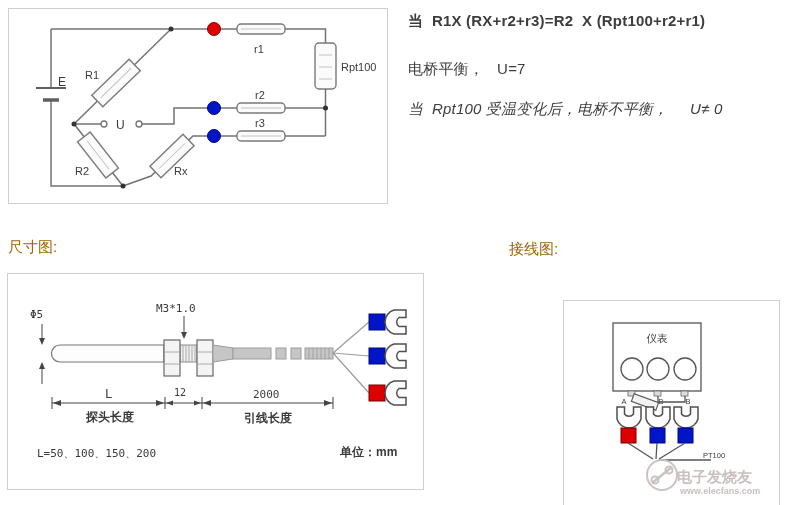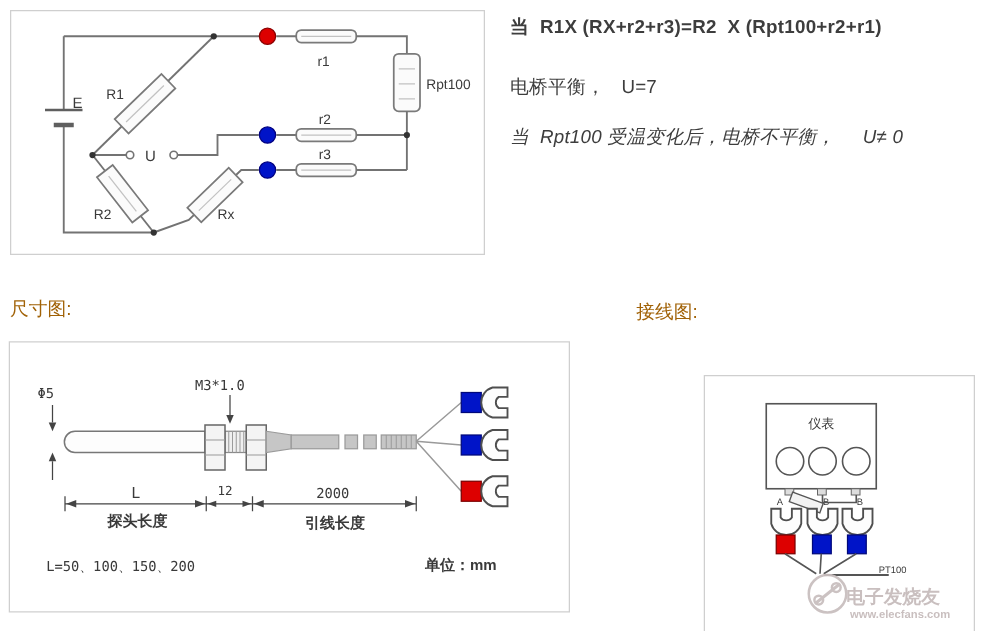--- a/index.html
+++ b/index.html
@@ -2,21 +2,21 @@
 <html><head>
 <meta charset="utf-8">
 <style>
   html,body { margin:0; padding:0; }
   body {
     width:790px; height:505px; background:#ffffff; position:relative;
     font-family:"Liberation Sans", sans-serif; overflow:hidden;
   }
   .panel { position:absolute; border:1px solid #cfcfcf; background:#fff; box-sizing:border-box; }
   #bridge-box { left:8px; top:8px; width:380px; height:196px; }
-  #dim-box    { left:7px; top:273px; width:449px; height:217px; }
+  #dim-box    { left:7px; top:273px; width:417px; height:217px; }
   #wiring-box { left:563px; top:300px; width:217px; height:254px; }
   .eq { position:absolute; left:408px; font-size:15px; color:#3d3d3d; white-space:pre; letter-spacing:0.2px; }
   #eq1 { top:12px;font-weight:bold; } #eq2 { top:60px; } #eq3 { top:100px;font-style:italic; }
   .sec-title { position:absolute; font-size:15px; color:#a16207; }
   #dim-title { left:8px; top:238px; }
   #wiring-title { left:495px; top:240px;margin-left:14px; }
   svg { display:block; }
   svg text { font-family:"Liberation Sans", sans-serif; fill:#3a3a3a; }
   svg text.mono { font-family:"DejaVu Sans Mono", monospace; }
   .wire { stroke:#737373; stroke-width:1.5; fill:none; }

